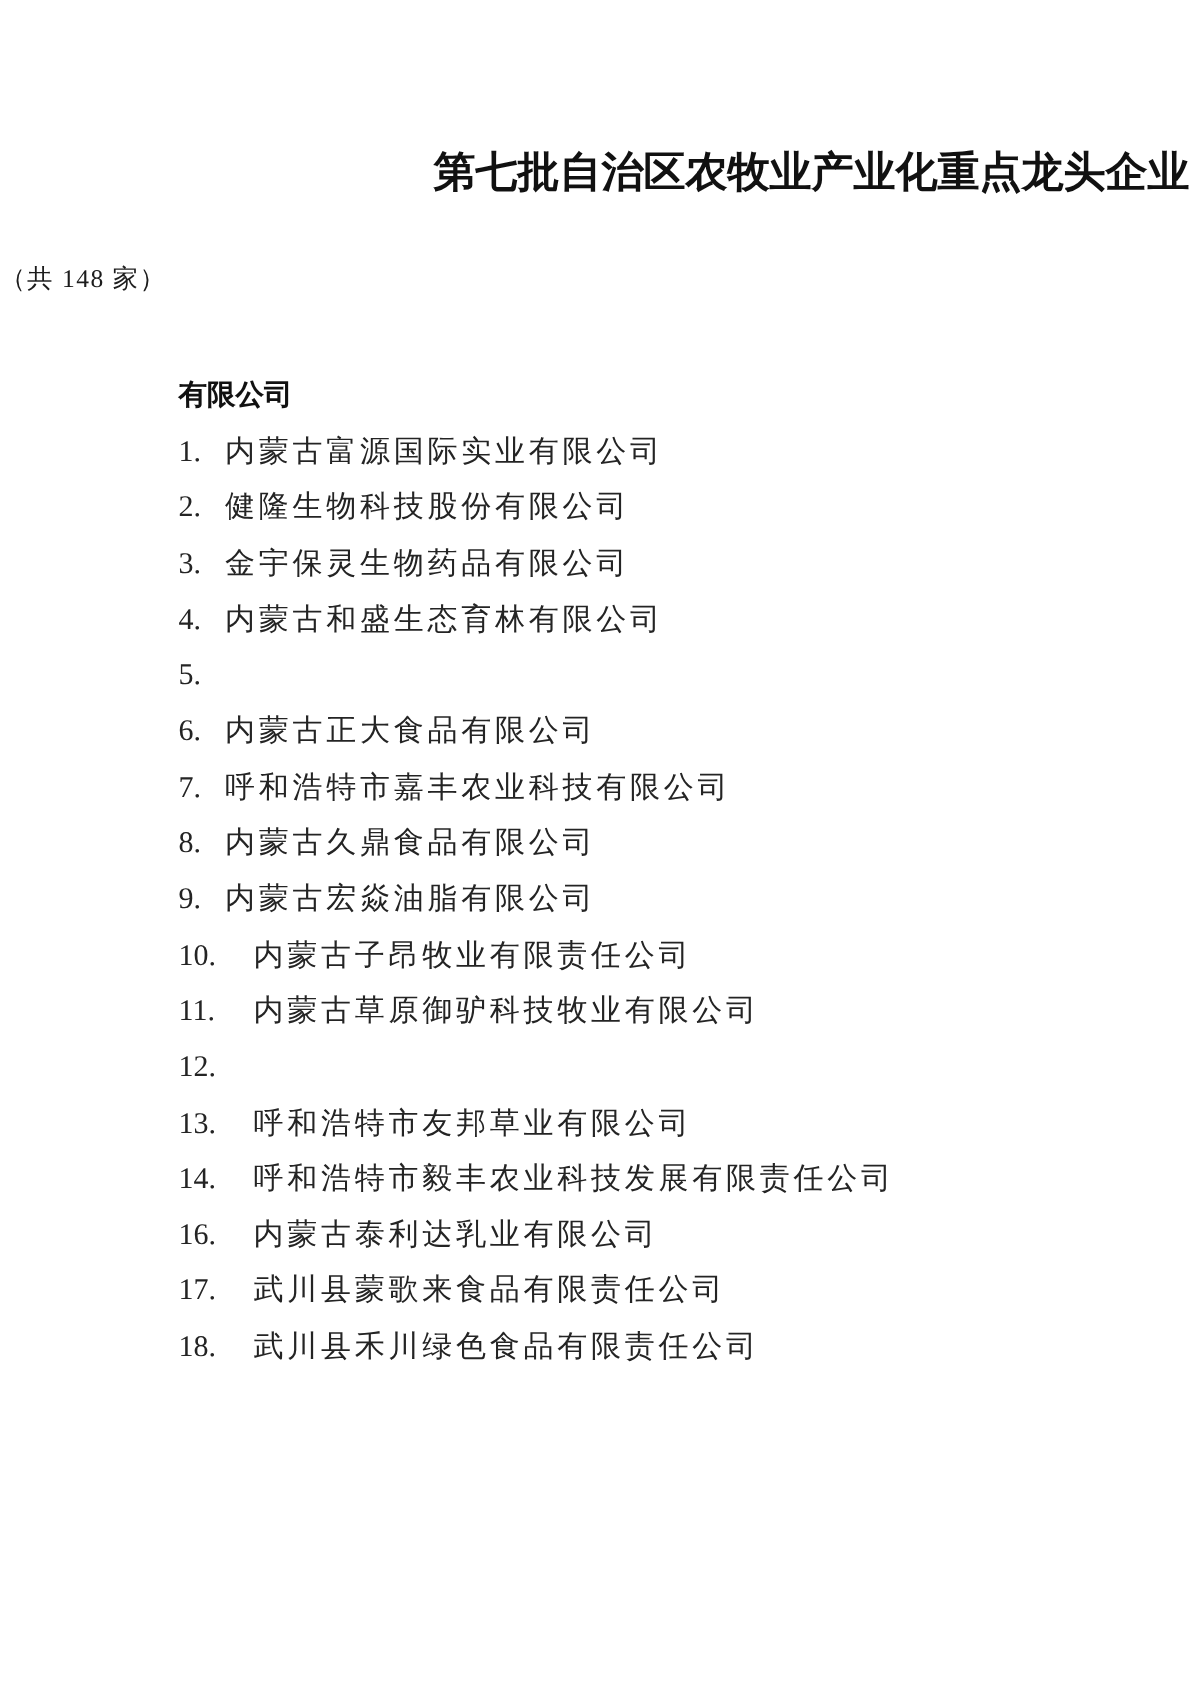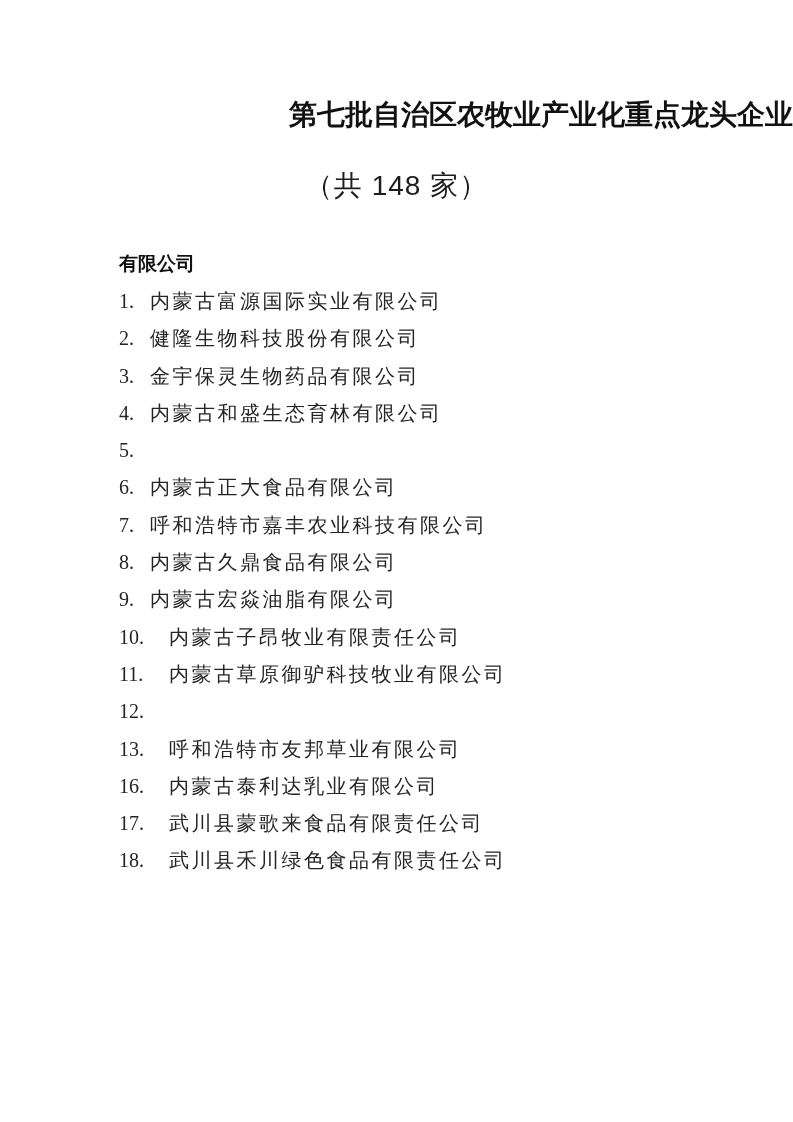--- a/index.html
+++ b/index.html
@@ -24,23 +24,22 @@
     font-weight: 700;
     font-size: 28px;
     line-height: 41px;
     color: #111111;
   }
   .doc-title .title-line {
     display: block;
   }
   .count-note {
     margin-top: 38px;
-    text-align: center;
-    font-family: Liberation Sans, sans-serif;
-    font-size: 28px;
+    font-family: Liberation Serif, serif;
+    font-size: 17px;
     line-height: 26px;
     letter-spacing: 1px;
     color: #1c1c1c;
   }
   .section-header {
     margin: 52px 0 0 119px;
     font-family: "Liberation Sans", "DejaVu Sans", sans-serif;
     font-weight: 700;
     font-size: 19px;
     line-height: 26px;
@@ -141,20 +140,24 @@
 
   <li>
     <span class="num wide">12.</span>
   </li>
 
   <li>
     <span class="num wide">13.</span>
     <span class="txt">呼和浩特市友邦草业有限公司</span>
   </li>
 
+  <li>
+    <span class="num wide">14.</span>
+    <span class="txt">呼和浩特市毅丰农业科技发展有限责任公司</span>
+  </li>
 
 
   <li>
     <span class="num wide">16.</span>
     <span class="txt">内蒙古泰利达乳业有限公司</span>
   </li>
 
   <li>
     <span class="num wide">17.</span>
     <span class="txt">武川县蒙歌来食品有限责任公司</span>

